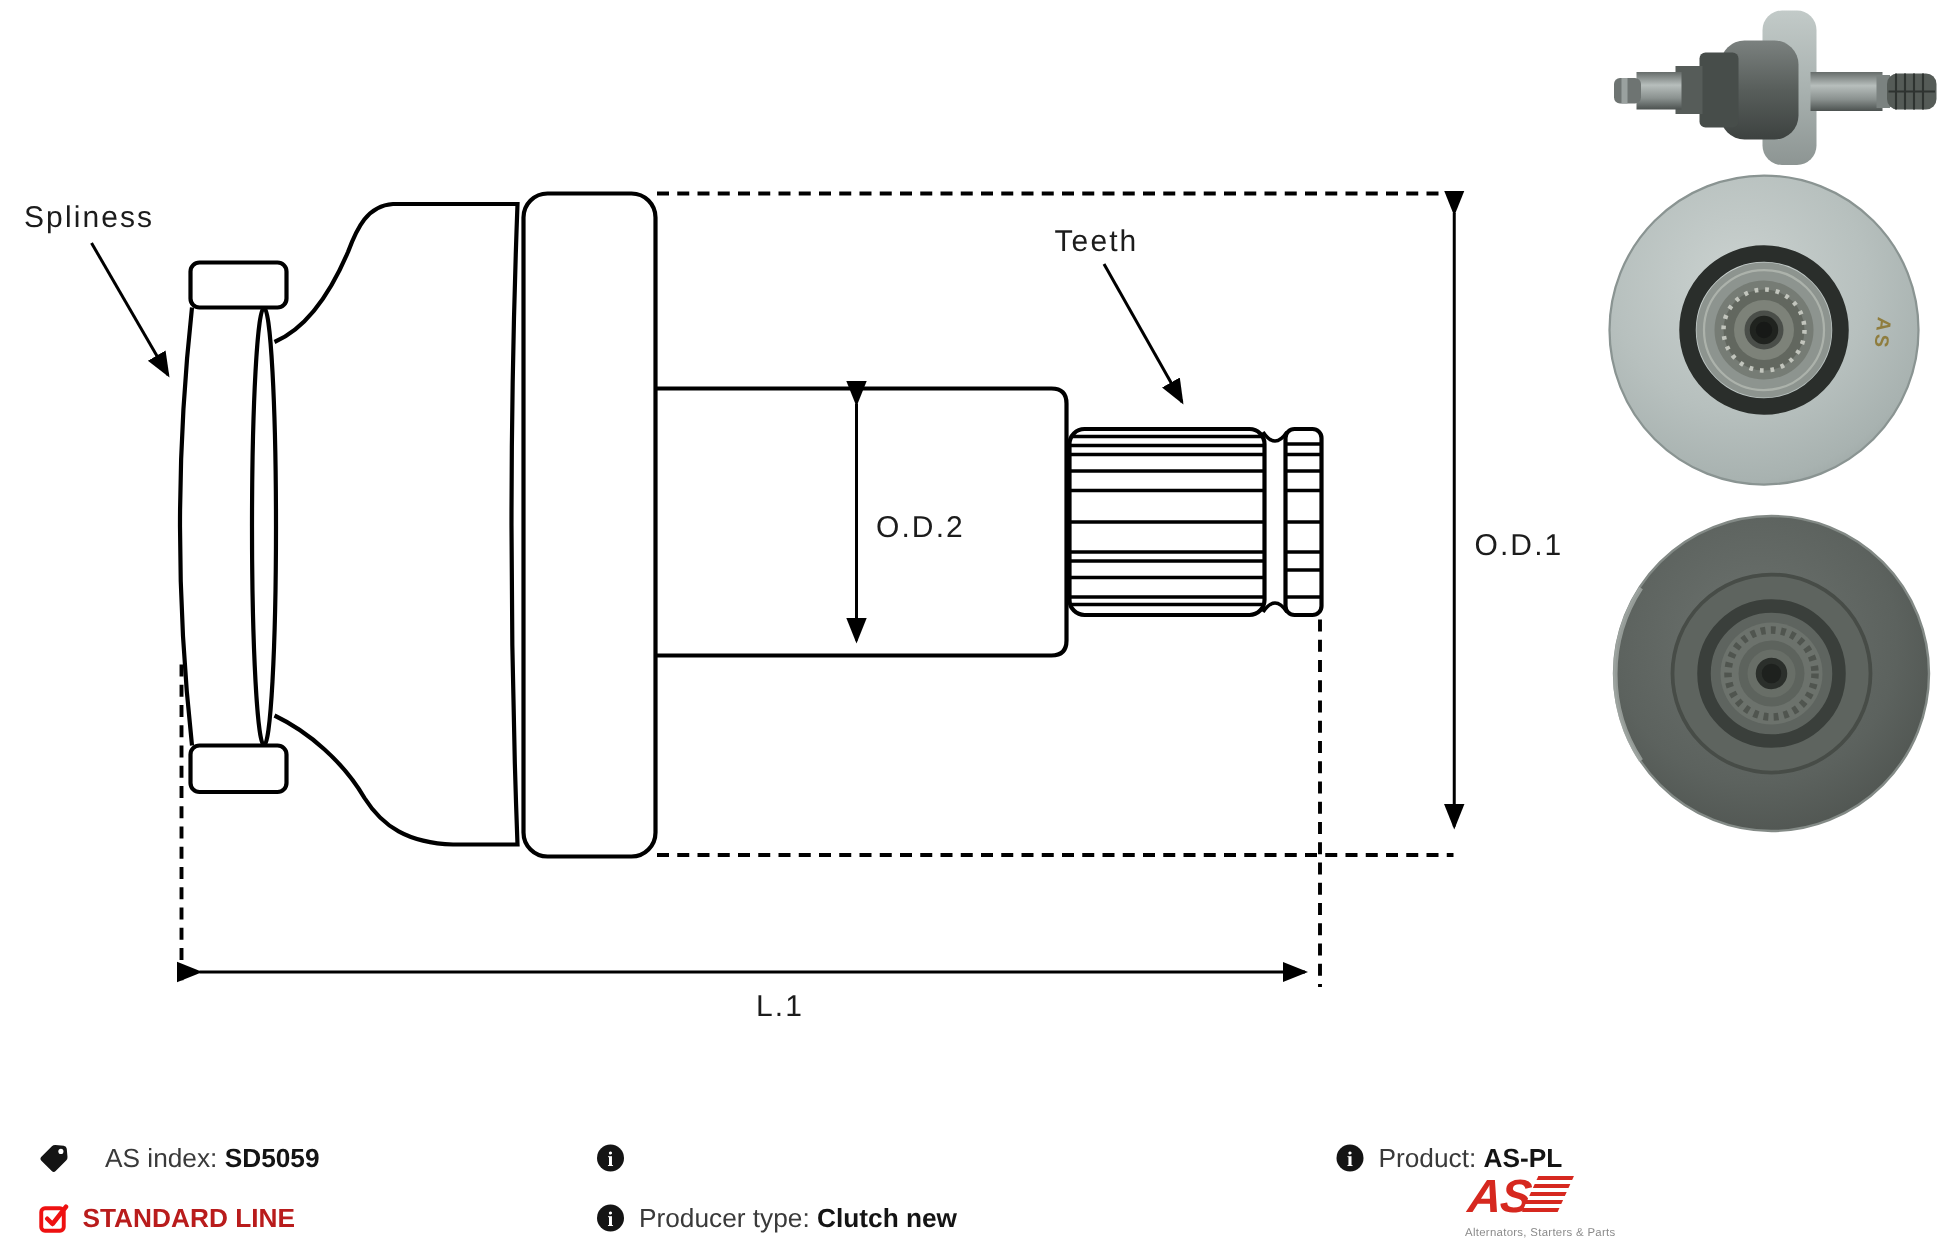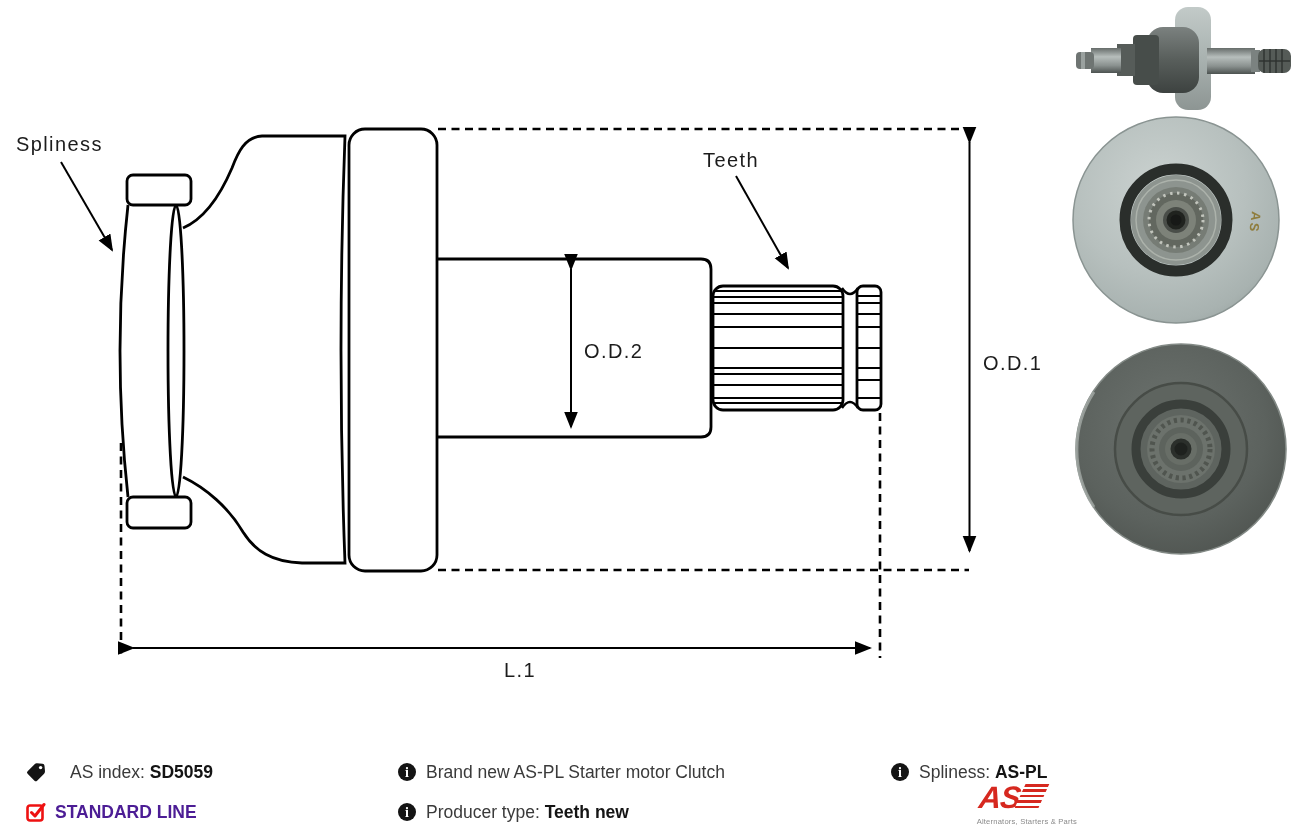--- a/index.html
+++ b/index.html
@@ -8,21 +8,21 @@
   .drawing{position:absolute;left:0;top:0;}
   .drawing text{font-family:"Liberation Sans",sans-serif;font-size:20px;fill:#1c1c1c;
                 letter-spacing:1.4px;font-weight:400;}
   .photo{position:absolute;}
   .engraving{font-family:"Liberation Sans",sans-serif;font-weight:bold;font-size:13px;
              letter-spacing:2px;}
   .info-bar{position:absolute;left:0;top:748px;width:1298px;height:83px;font-size:17.5px;color:#3a3a3a;}
   .info-row{position:absolute;display:flex;align-items:center;gap:9px;height:24px;white-space:nowrap;}
   .info-row .txt{display:inline-block;}
   .val{font-weight:bold;color:#141414;}
-  .red{color:#4c1d95;font-weight:bold;}
+  .red{color:#b91c1c;font-weight:bold;}
   .ico{display:inline-flex;width:20px;height:20px;flex:0 0 auto;}
   .logo-wrap{position:absolute;left:952px;top:779px;width:125px;text-align:center;}
   .logo-mark{position:relative;height:36px;display:flex;align-items:center;justify-content:center;}
   .logo-as{font-style:italic;font-weight:900;font-size:31px;color:#d6281f;line-height:1;
            letter-spacing:-1px;transform:skewX(-6deg);}
   .logo-stripes{display:inline-block;width:36px;height:27px;margin-left:-7px;
            background:repeating-linear-gradient(#d6281f 0 2.7px,#ffffff 2.7px 5.4px);
            clip-path:polygon(34% 0,100% 0,66% 100%,0% 100%);}
   .logo-tagline{font-size:7.6px;color:#8a8a8a;margin-top:2px;white-space:nowrap;letter-spacing:.2px;text-align:right;}
 </style>
@@ -220,41 +220,40 @@
       <span class="txt red">STANDARD LINE</span>
     </div>
 
     <div class="info-row" style="left:397px;top:12px;">
       <span class="ico">
         <svg width="20" height="20" viewBox="0 0 20 20">
             <circle cx="10" cy="10" r="9" fill="#141414"></circle>
         <text x="10" y="15" text-anchor="middle" fill="#fff" font-family="Liberation Serif,serif" font-weight="bold" font-size="14">i</text>
           </svg>
       </span>
-      <span class="txt">Brand new AS-PL Starter motor Clutch</span>
     </div>
 
     <div class="info-row" style="left:397px;top:52px;">
       <span class="ico">
         <svg width="20" height="20" viewBox="0 0 20 20">
             <circle cx="10" cy="10" r="9" fill="#141414"></circle>
         <text x="10" y="15" text-anchor="middle" fill="#fff" font-family="Liberation Serif,serif" font-weight="bold" font-size="14">i</text>
           </svg>
       </span>
-      <span class="txt"><span>Producer type: </span><span class="val">Teeth new</span></span>
+      <span class="txt"><span>Producer type: </span><span class="val">Clutch new</span></span>
     </div>
 
     <div class="info-row" style="left:890px;top:12px;">
       <span class="ico">
         <svg width="20" height="20" viewBox="0 0 20 20">
             <circle cx="10" cy="10" r="9" fill="#141414"></circle>
         <text x="10" y="15" text-anchor="middle" fill="#fff" font-family="Liberation Serif,serif" font-weight="bold" font-size="14">i</text>
           </svg>
       </span>
-      <span class="txt"><span>Spliness: </span><span class="val">AS-PL</span></span>
+      <span class="txt"><span>Product: </span><span class="val">AS-PL</span></span>
     </div>
   </div>
 
   <div class="logo-wrap">
     <div class="logo-mark">
       <span class="logo-as">AS</span>
       <span class="logo-stripes"></span>
     </div>
     <div class="logo-tagline">Alternators, Starters &amp; Parts</div>
   </div>

